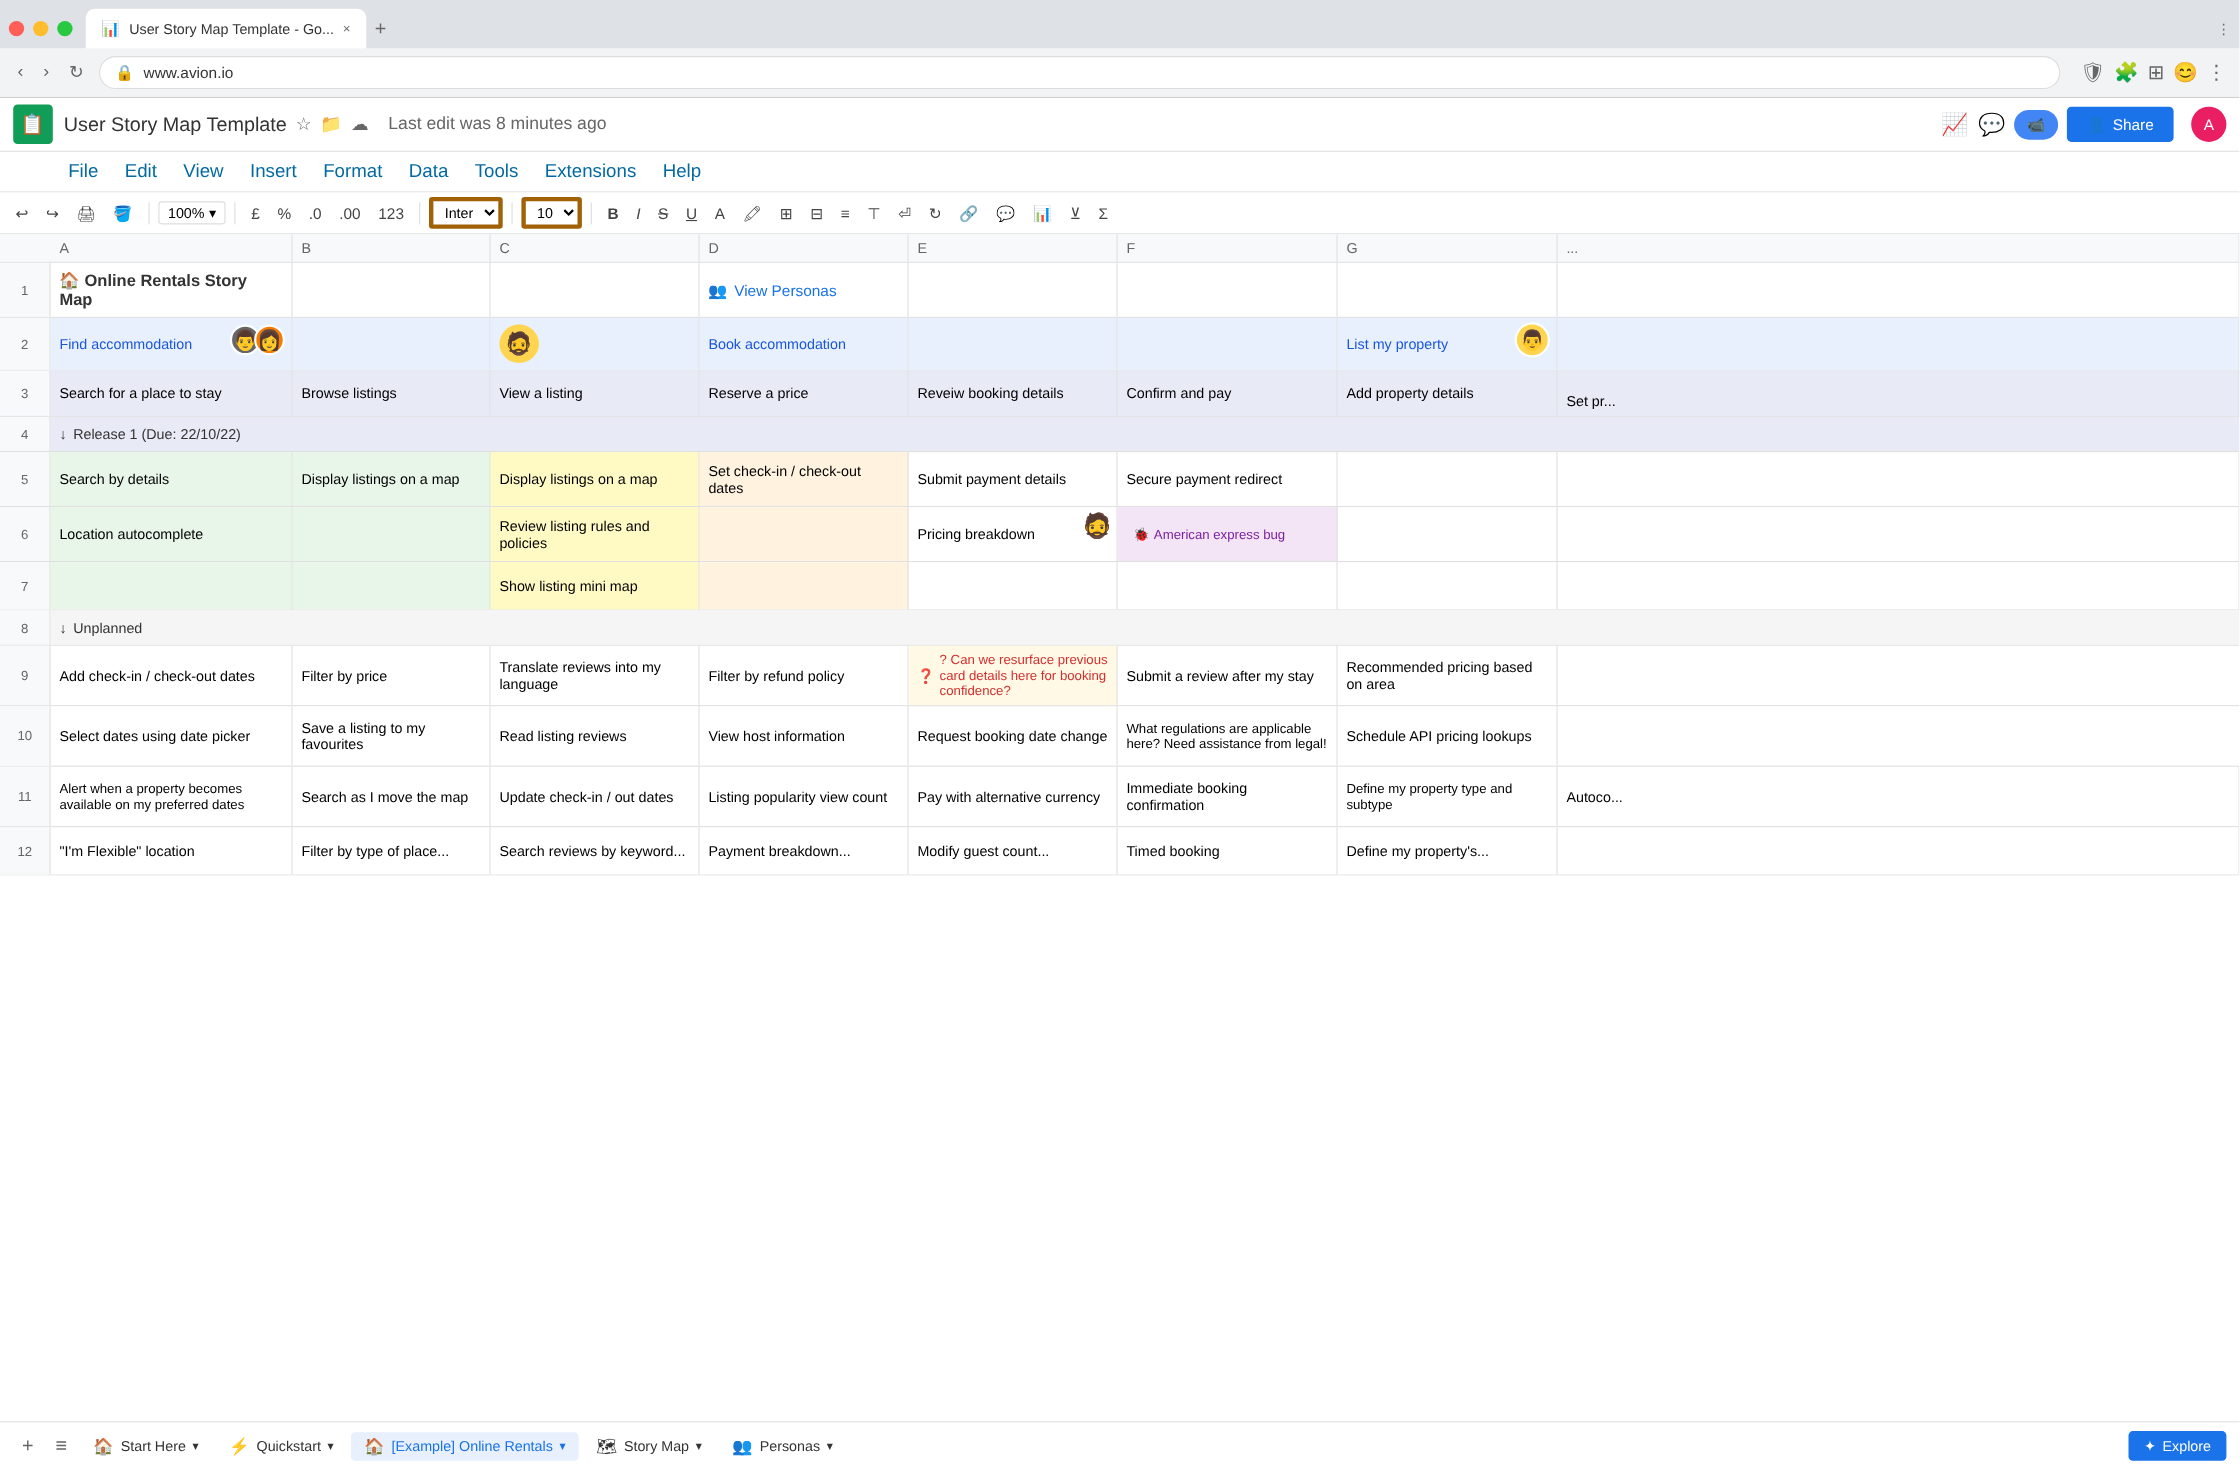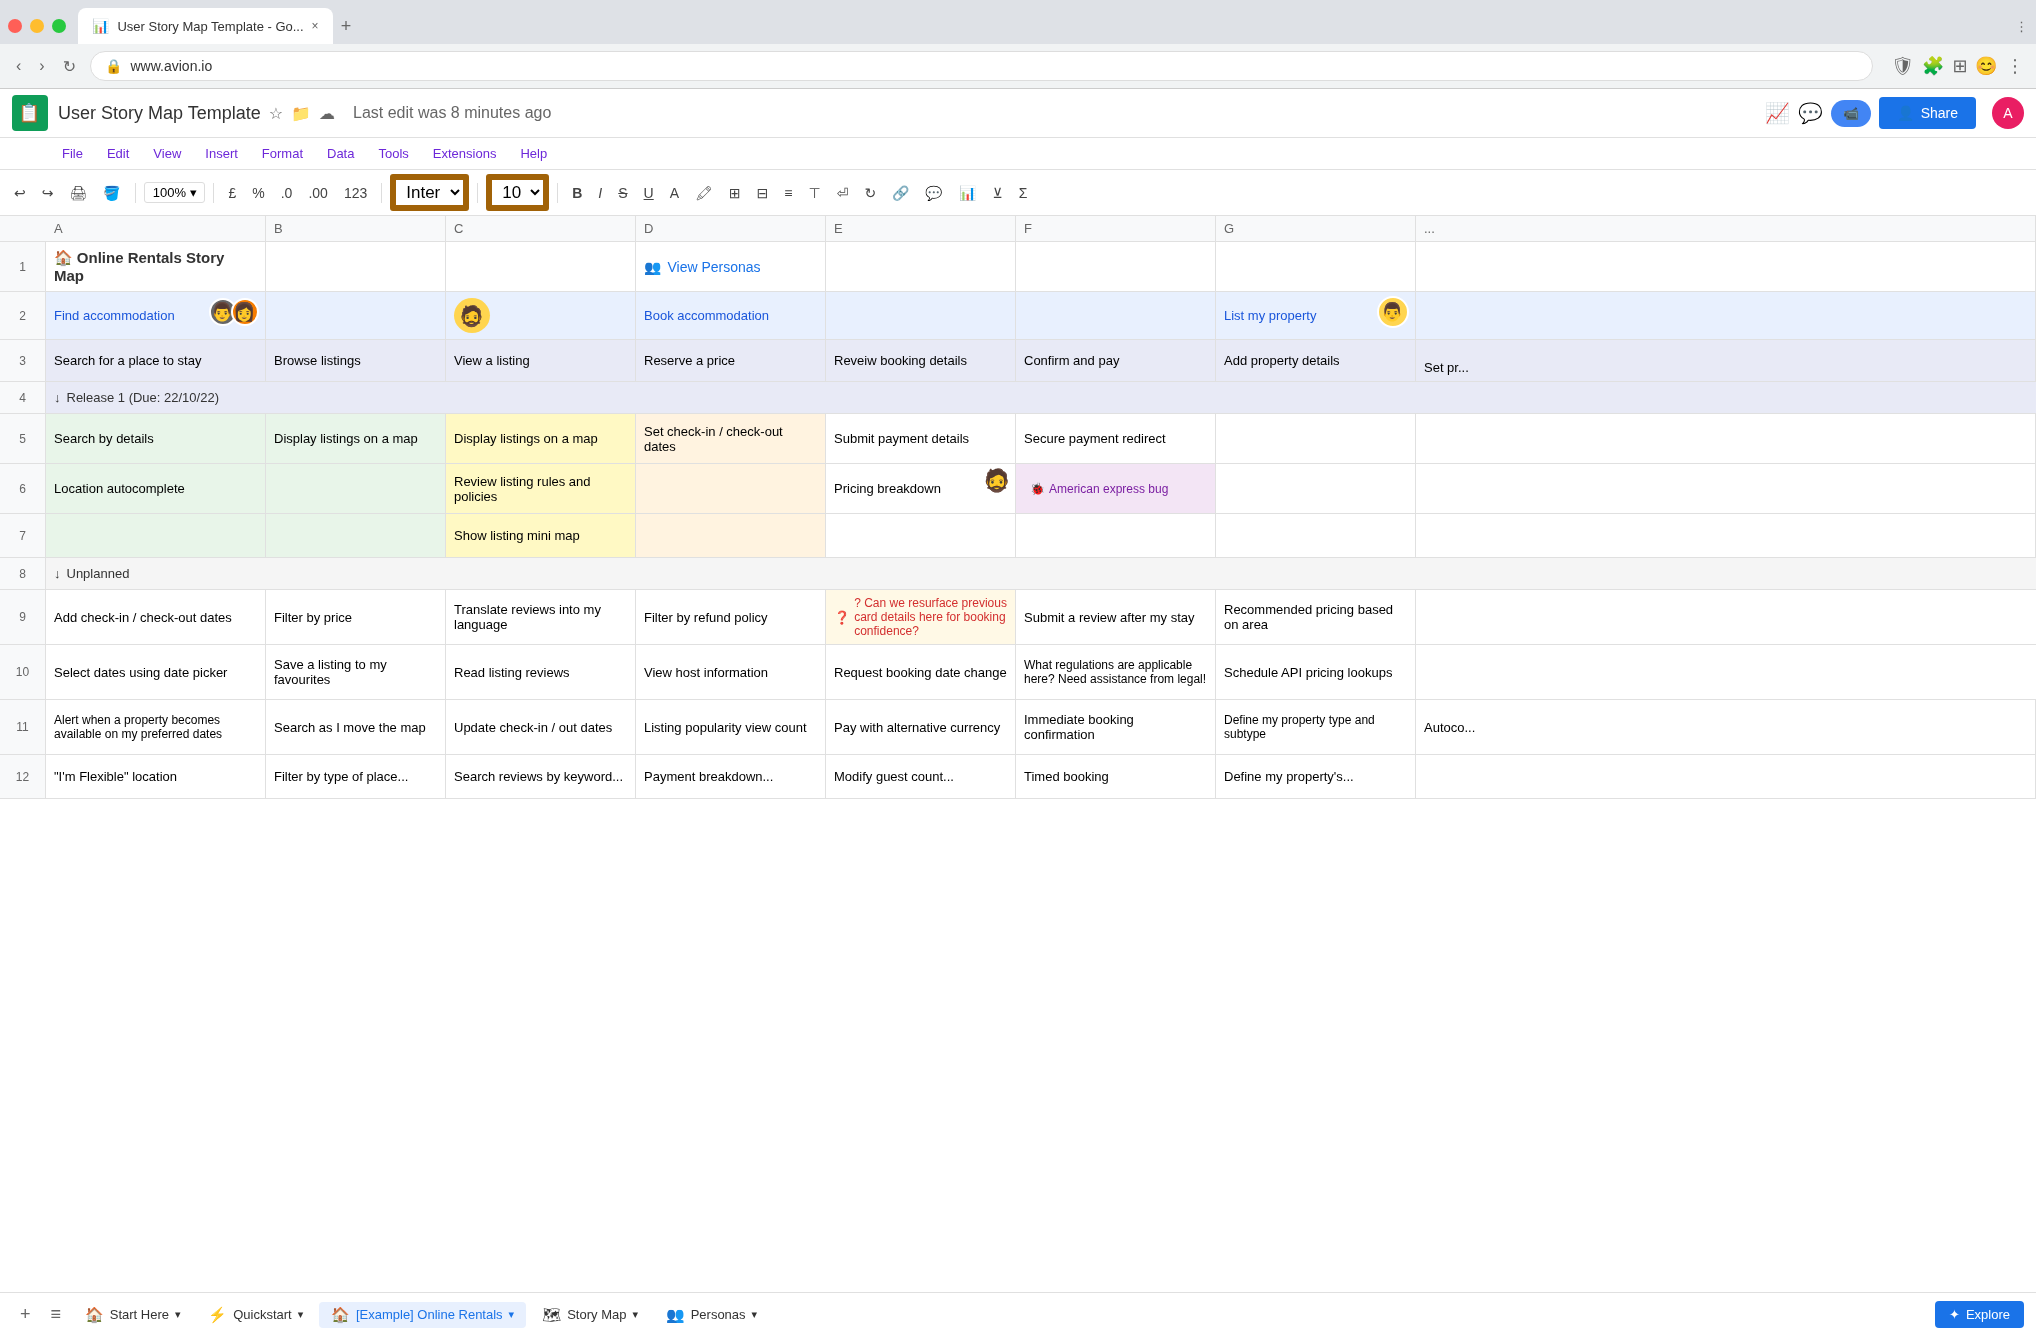--- a/index.html
+++ b/index.html
@@ -108,22 +108,22 @@
     
     .menu-bar {
       display: flex;
       align-items: center;
       padding: 4px 52px;
       gap: 4px;
       border-bottom: 1px solid #e0e0e0;
     }
     .menu-item {
       padding: 4px 10px;
-      color: #6d28d9;
-      font-size: 13px;
+      color: #0369a1;
+      font-size: 17px;
       cursor: pointer;
       border-radius: 4px;
     }
 
     
     .toolbar {
       display: flex;
       align-items: center;
       padding: 4px 8px;
       gap: 4px;
@@ -135,24 +135,24 @@
       background: none;
       border: none;
       padding: 4px 6px;
       cursor: pointer;
       color: #444;
       font-size: 14px;
       border-radius: 3px;
     }
     .toolbar-divider { width: 1px; height: 20px; background: #ddd; margin: 0 4px; }
     .toolbar-select {
-      border: 6px solid #a16207;
+      border: 4px solid #a16207;
       border-radius: 3px;
       padding: 2px 6px;
-      font-size: 17px;
+      font-size: 13px;
       background: #fff;
     }
     .zoom-box {
       display: flex;
       align-items: center;
       border: 1px solid #ddd;
       border-radius: 3px;
       padding: 2px 8px;
       font-size: 13px;
       gap: 4px;

